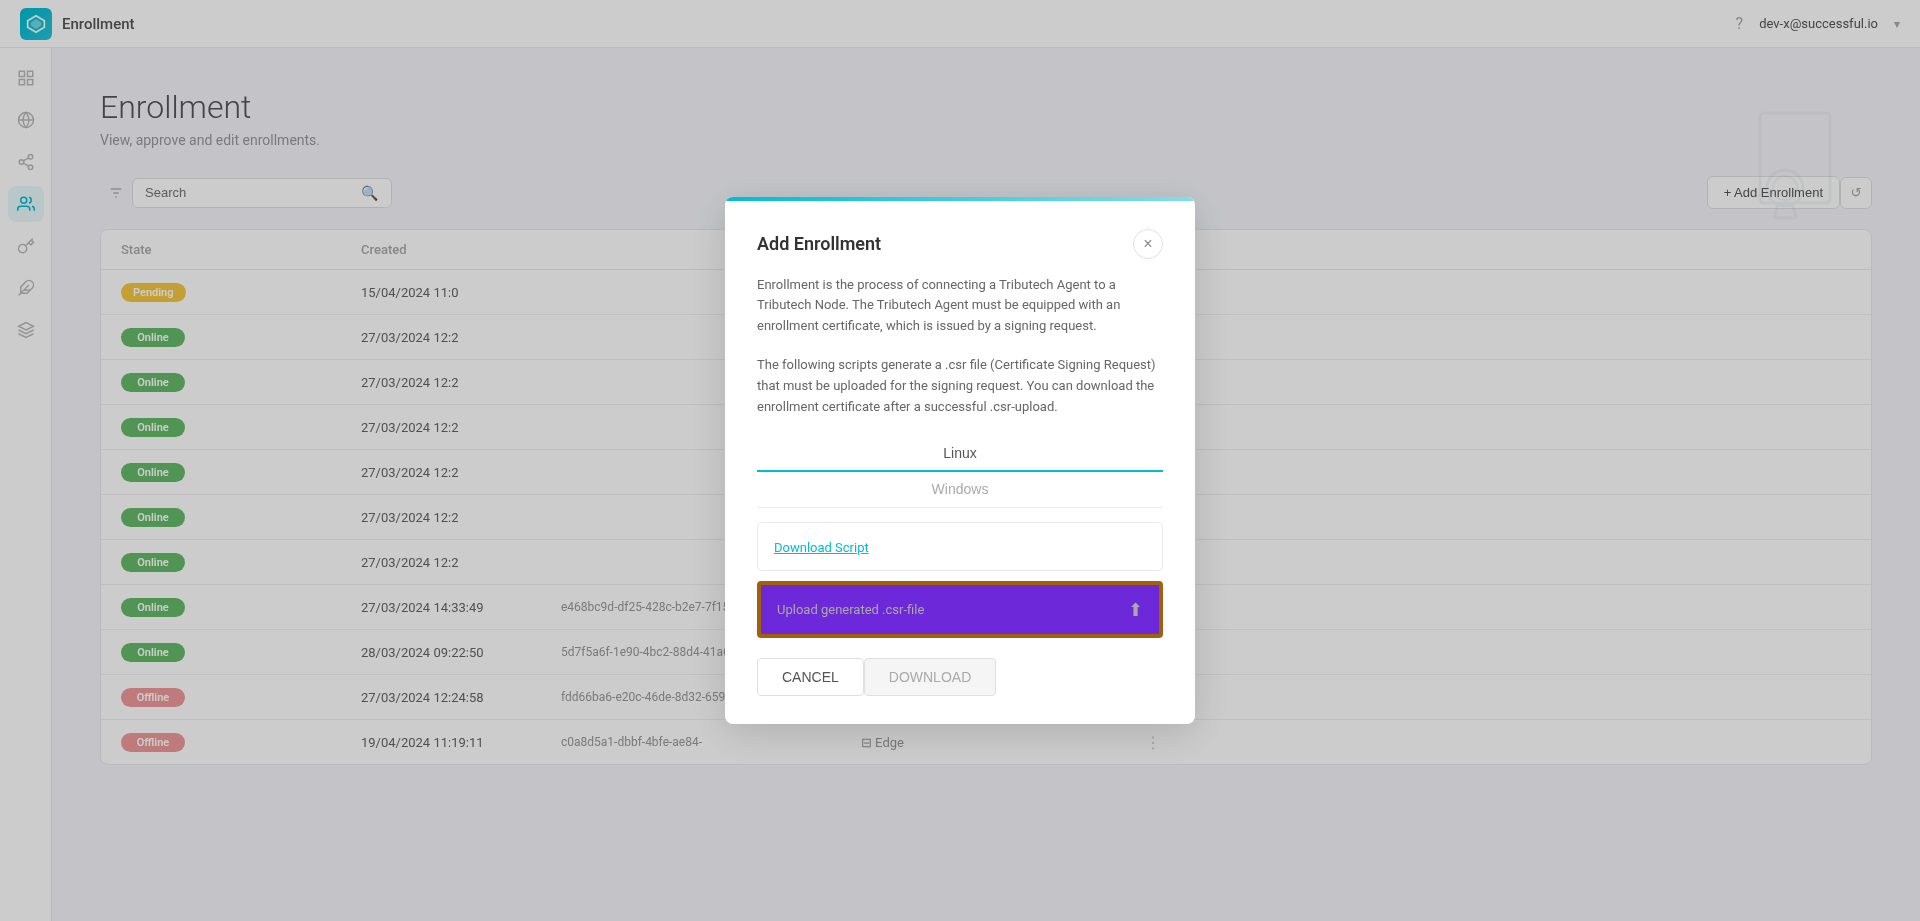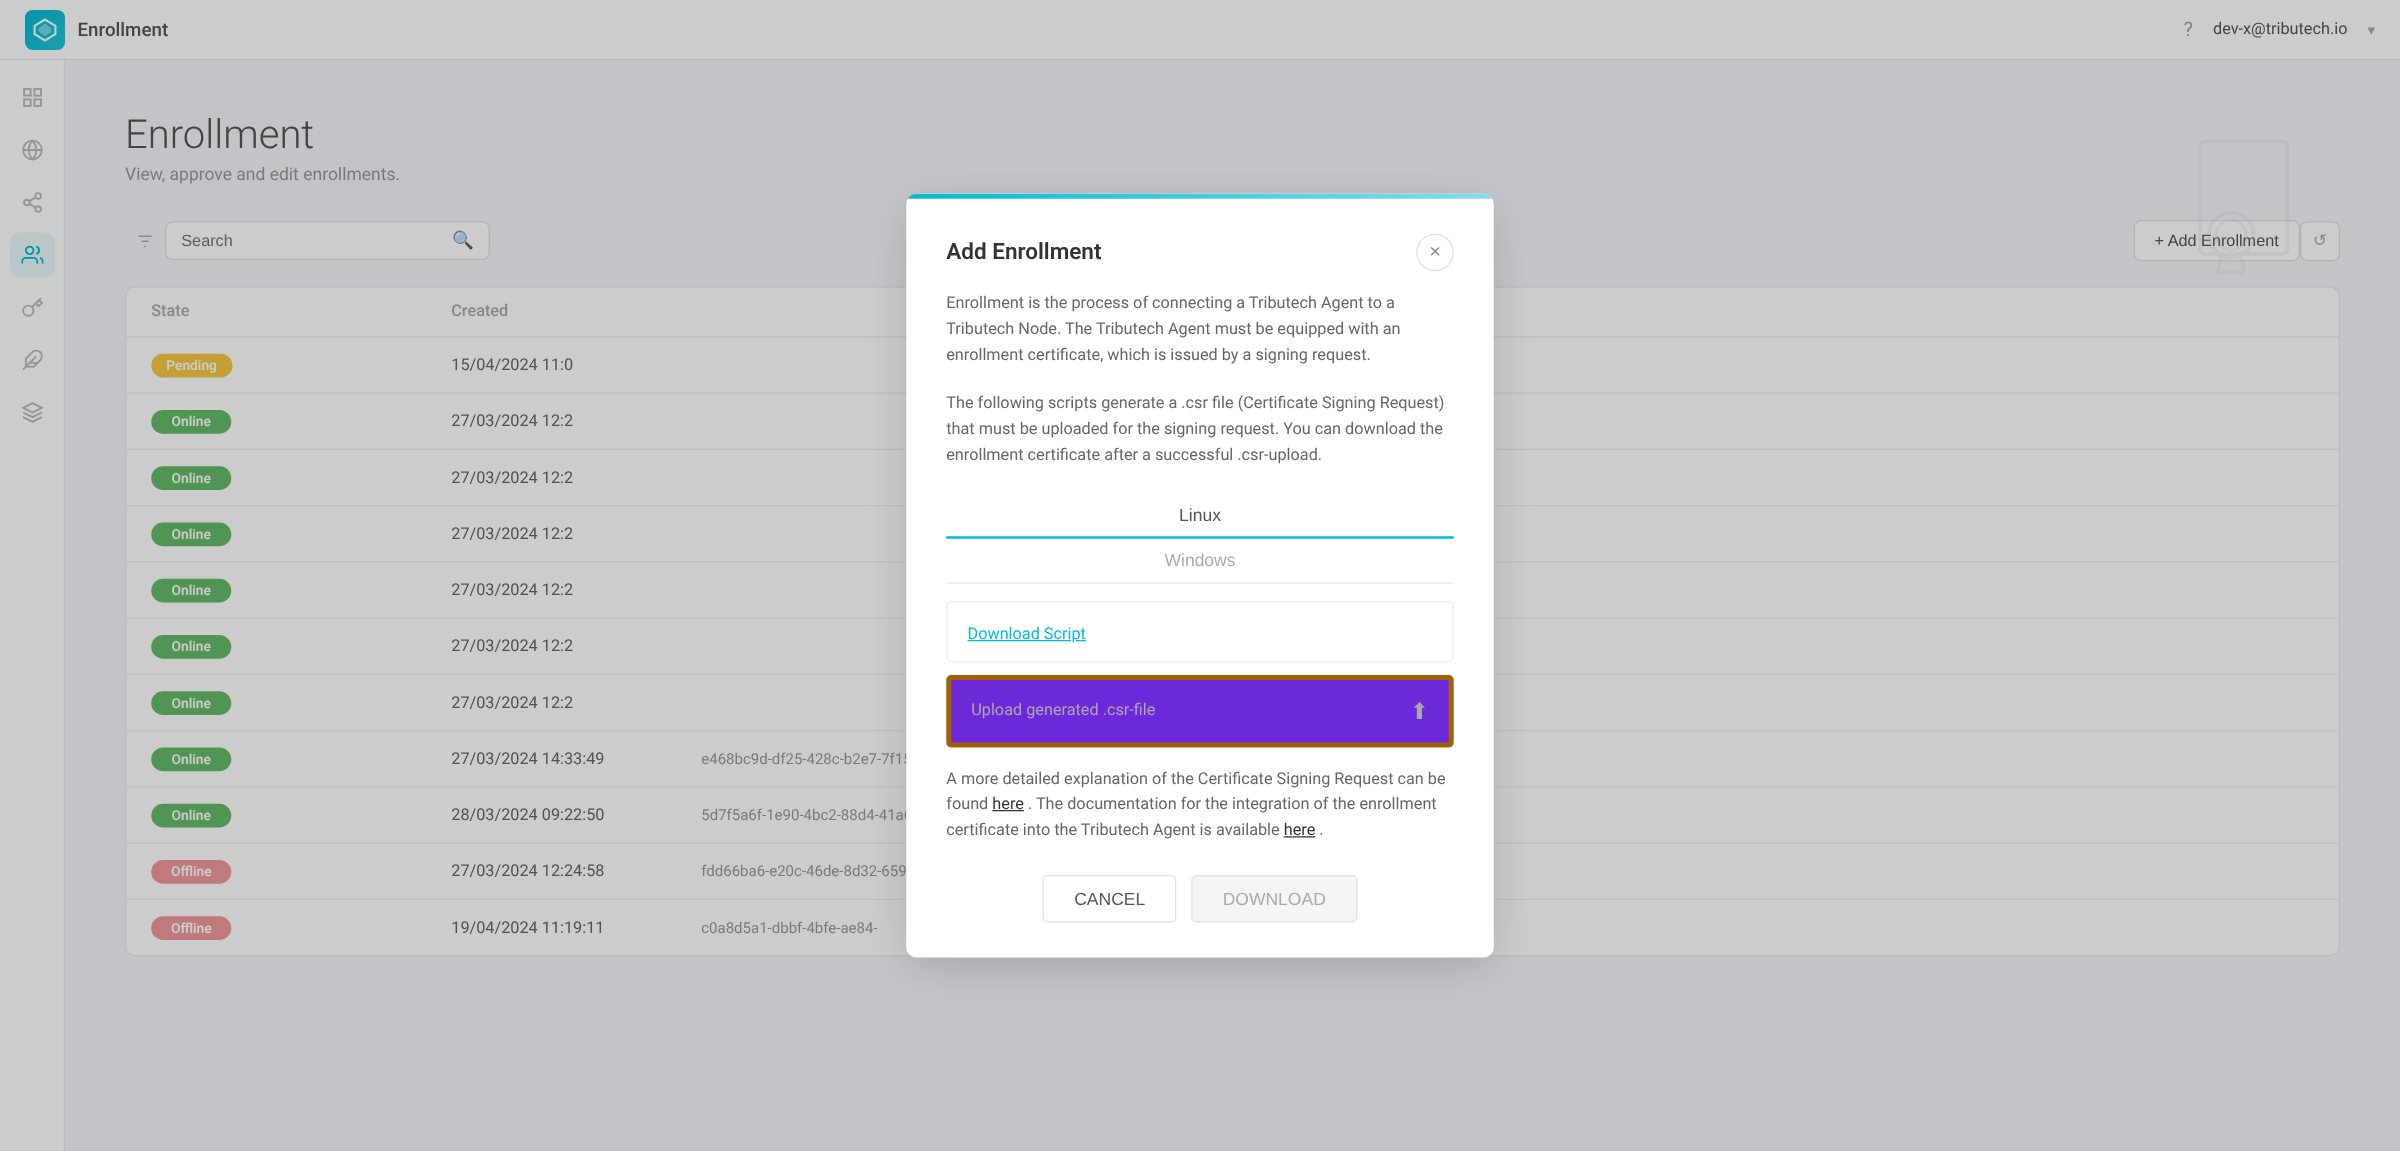--- a/index.html
+++ b/index.html
@@ -180,21 +180,21 @@
       padding: 14px 16px; border: 4px solid #a16207; border-radius: 4px;
       background: #6d28d9; display: flex; align-items: center; justify-content: space-between;
       margin-bottom: 16px;
     }
     .upload-csr-label { font-size: 13px; color: #aaa; }
     .upload-icon { color: #aaa; font-size: 18px; cursor: pointer; }
 
     .modal-footer-text { font-size: 13px; color: #666; line-height: 1.6; margin-bottom: 20px; }
     .modal-footer-text a { color: #333; text-decoration: underline; cursor: pointer; }
 
-    .modal-actions { display: flex; justify-content: center; gap: 12px; padding-top: 4px; }
+    .modal-actions { display: flex; justify-content: flex-start; padding-top: 4px; }
     .btn-cancel {
       padding: 10px 24px; border: 1px solid #e0e0e0; border-radius: 4px;
       background: #fff; font-size: 14px; color: #555; cursor: pointer;
     }
     .btn-download {
       padding: 10px 24px; border: 1px solid #e0e0e0; border-radius: 4px;
       background: #f5f5f5; font-size: 14px; color: #aaa; cursor: pointer;
     }
   </style>
 </head>
@@ -205,21 +205,21 @@
     <div class="logo-icon">
       <svg viewBox="0 0 24 24" fill="white">
         <polygon points="12,2 22,8 22,16 12,22 2,16 2,8" fill="none" stroke="white" stroke-width="2"></polygon>
         <polygon points="12,6 18,10 18,14 12,18 6,14 6,10" fill="rgba(255,255,255,0.4)"></polygon>
       </svg>
     </div>
     <span class="app-title">Enrollment</span>
   </div>
   <div class="top-nav-right">
     <span class="help-icon">?</span>
-    <span class="user-email">dev-x@tributech.io</span>
+    <span class="user-email">dev-x@successful.io</span>
     <span style="color:#aaa;font-size:12px;">▾</span>
   </div>
 </div>
 
 <div class="sidebar">
   <div class="sidebar-item">
     <svg viewBox="0 0 24 24" fill="none" stroke="currentColor" stroke-width="2">
       <rect x="3" y="3" width="7" height="7"></rect>
         <rect x="14" y="3" width="7" height="7"></rect>
       <rect x="3" y="14" width="7" height="7"></rect>
@@ -449,27 +449,20 @@
 
       <div class="download-script-row">
         <a class="download-script-link">Download Script</a>
       </div>
 
       <div class="upload-csr-row">
         <span class="upload-csr-label">Upload generated .csr-file</span>
         <span class="upload-icon">⬆</span>
       </div>
 
-      <p class="modal-footer-text">
-        <span>A more detailed explanation of the Certificate Signing Request can be found</span>
-        <a>here</a>
-        <span>. The documentation for the integration of the enrollment certificate into the Tributech Agent is available</span>
-        <a>here</a>
-        <span>.</span>
-      </p>
 
       <div class="modal-actions">
         <button class="btn-cancel">CANCEL</button>
         <button class="btn-download">DOWNLOAD</button>
       </div>
     </div>
   </div>
 </div>
 
 </body></html>

